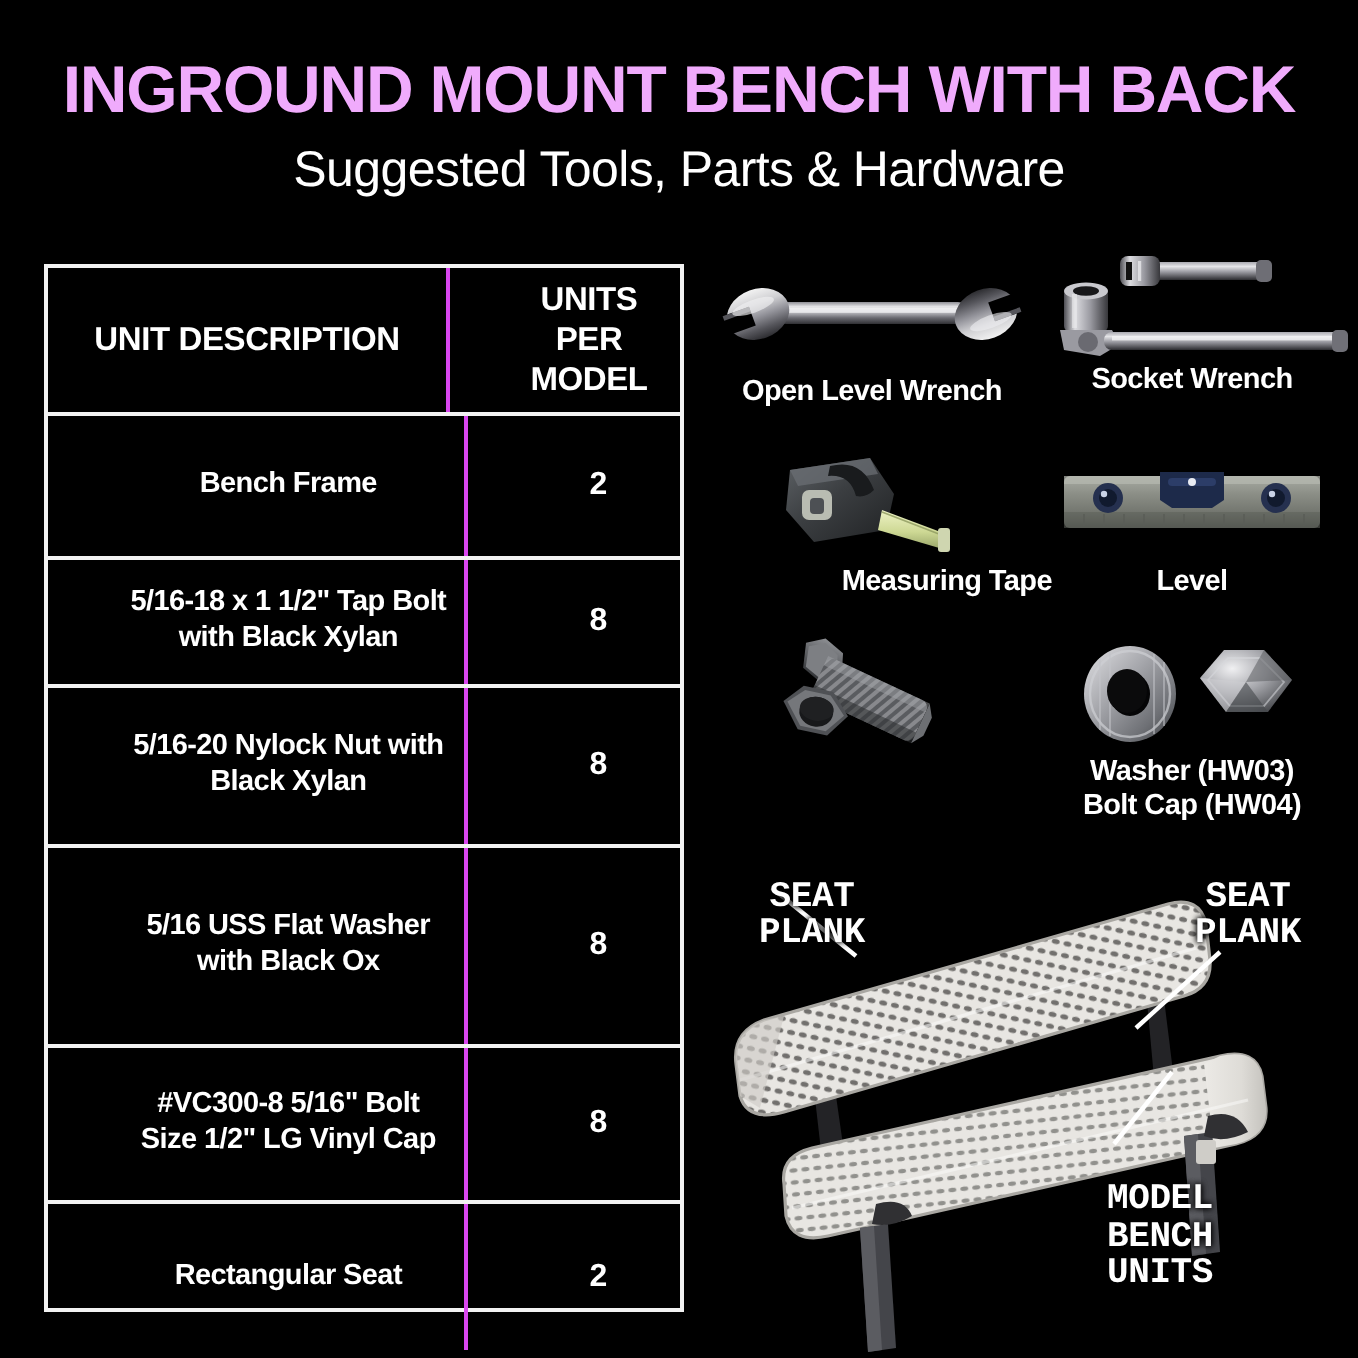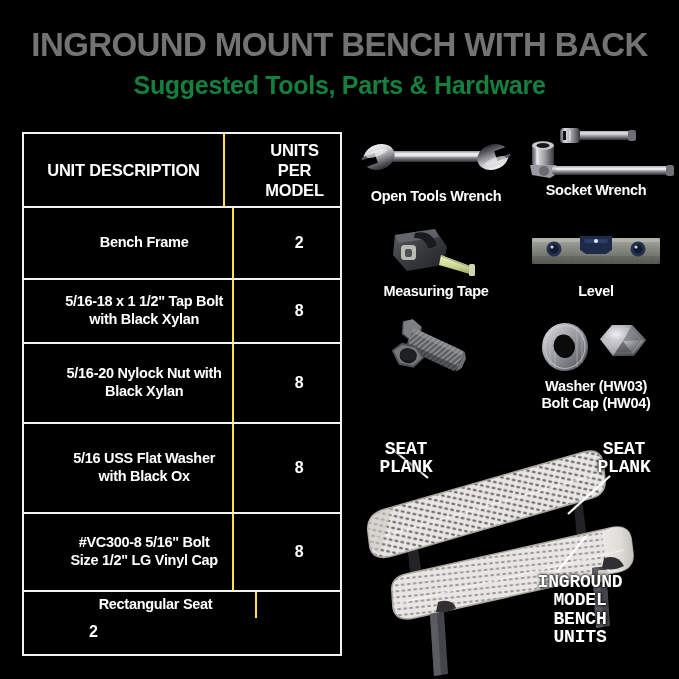--- a/index.html
+++ b/index.html
@@ -7,70 +7,70 @@
   body {
     width:679px; height:679px;
     font-family:"Liberation Sans", sans-serif;
     color:#fff; overflow:hidden; position:relative;
   }
 
   
   #header { width:679px; padding-top:28px; text-align:center; }
   #main-title {
     font-size:33px; font-weight:bold; letter-spacing:-0.6px;
-    line-height:1.05; color:#737373; white-space:nowrap;
+    line-height:1.05; color:#f0abfc; white-space:nowrap;
   }
   #subtitle {
-    font-size:25px; font-weight:bold; letter-spacing:-0.3px;
-    margin-top:8px; color:#15803d; white-space:nowrap;
+    font-size:25px; font-weight:normal; letter-spacing:-0.3px;
+    margin-top:8px; color:#ffffff; white-space:nowrap;
   }
 
   
   #content { position:absolute; top:118px; left:0; width:679px; height:561px; }
 
   
   #parts-table {
     position:absolute; left:22px; top:14px;
     width:320px; height:524px;
     border:2px solid #f2f2f2;
     display:flex; flex-direction:column;
   }
   .trow { display:flex; flex:0 0 auto; border-bottom:2px solid #f2f2f2; }
   .trow:last-child { border-bottom:none; }
   .tcell {
     display:flex; align-items:center; justify-content:center;
     text-align:center; padding:4px 8px;
     font-weight:bold; line-height:1.22;
   }
-  .c-desc { width:201px; border-right:2px solid #fde047; }
+  .c-desc { width:201px; border-right:2px solid #d946ef; }
   .c-qty  { width:115px;padding-left:32px; }
 
   #parts-table .head .tcell { font-size:16.5px; letter-spacing:-0.2px; }
   #parts-table .body .c-desc { font-size:14.5px; letter-spacing:-0.3px;margin-left:32px; }
   #parts-table .body .c-qty  { font-size:16px; }
 
   .h-head { height:74px; }
   .h-r1 { height:72px; }
   .h-r2 { height:64px; }
   .h-r3 { height:80px; }
-  .h-r4 { height:90px; }
+  .h-r4 { height:100px; }
   .h-r5 { height:78px; }
-  .h-r6 { height:73px;flex-direction:column; }
+  .h-r6 { height:73px; }
 
   
   #tools { position:absolute; left:352px; top:0px; width:327px; height:300px; }
   .tool-cell { position:absolute; text-align:center; }
   .tool-art { height:58px; display:flex; align-items:center; justify-content:center; }
   .tool-label {
     font-size:14.5px; font-weight:bold; letter-spacing:-0.3px;
     line-height:1.2; margin-top:2px; white-space:nowrap;
   }
   #tool-wrench   { left:-6px;  top:10px;  width:180px; }
   #tool-socket   { left:154px; top:4px;   width:180px; }
-  #tool-tape     { left:-6px;  top:105px; width:180px; }
+  #tool-tape     { left:-6px;  top:105px; width:180px;text-align:right; }
   #tool-level    { left:154px; top:105px; width:180px; }
   #tool-boltnut  { left:-6px;  top:200px; width:180px; }
   #tool-washer   { left:154px; top:200px; width:180px; }
 
   
   #bench-panel { position:absolute; left:352px; top:300px; width:327px; height:261px;font-family:Liberation Mono, monospace; }
   .callout {
     position:absolute; font-size:18px; font-weight:bold;
     line-height:1.02; letter-spacing:-0.2px; text-align:center;
     text-shadow:0 0 3px #000, 0 0 3px #000;
@@ -163,21 +163,21 @@
           </g>
 
           <g transform="translate(132,23) rotate(160)">
             <ellipse cx="0" cy="0" rx="16" ry="12.5" fill="url(#gMetal)"></ellipse>
             <path d="M -17 -5 L -3 -5 L -3 5 L -17 5 Z" fill="#000"></path>
             <path d="M -17 -5 L -3 -5 L -3 -2.6 L -17 -2.6 Z" fill="#55555b"></path>
             <ellipse cx="-1" cy="-4.4" rx="11" ry="3.2" fill="#efeff1" opacity="0.6"></ellipse>
           </g>
         </svg>
       </div>
-      <div class="tool-label">Open Tools Wrench</div>
+      <div class="tool-label">Open Level Wrench</div>
     </div>
 
     <div class="tool-cell" id="tool-socket">
       <div class="tool-art">
         <svg class="art" width="160" height="58" viewBox="0 0 160 58">
           <defs>
             <linearGradient id="gBar" x1="0" y1="0" x2="0" y2="1">
               <stop offset="0%" stop-color="#a9a9b0"></stop>
               <stop offset="25%" stop-color="#e4e4e7"></stop>
               <stop offset="55%" stop-color="#9b9ba2"></stop>
@@ -433,21 +433,21 @@
       <span>SEAT</span><br>
       <span>PLANK</span>
     </div>
 
     <div class="callout" id="callout-seat-right">
       <span>SEAT</span><br>
       <span>PLANK</span>
     </div>
 
     <div class="callout" id="callout-frame">
-      <span>INGROUND</span><br>
+      <br>
       <span>MODEL</span><br>
       <span>BENCH</span><br>
       <span>UNITS</span>
     </div>
 
   </div>
 
 </div>
 
 </body></html>

